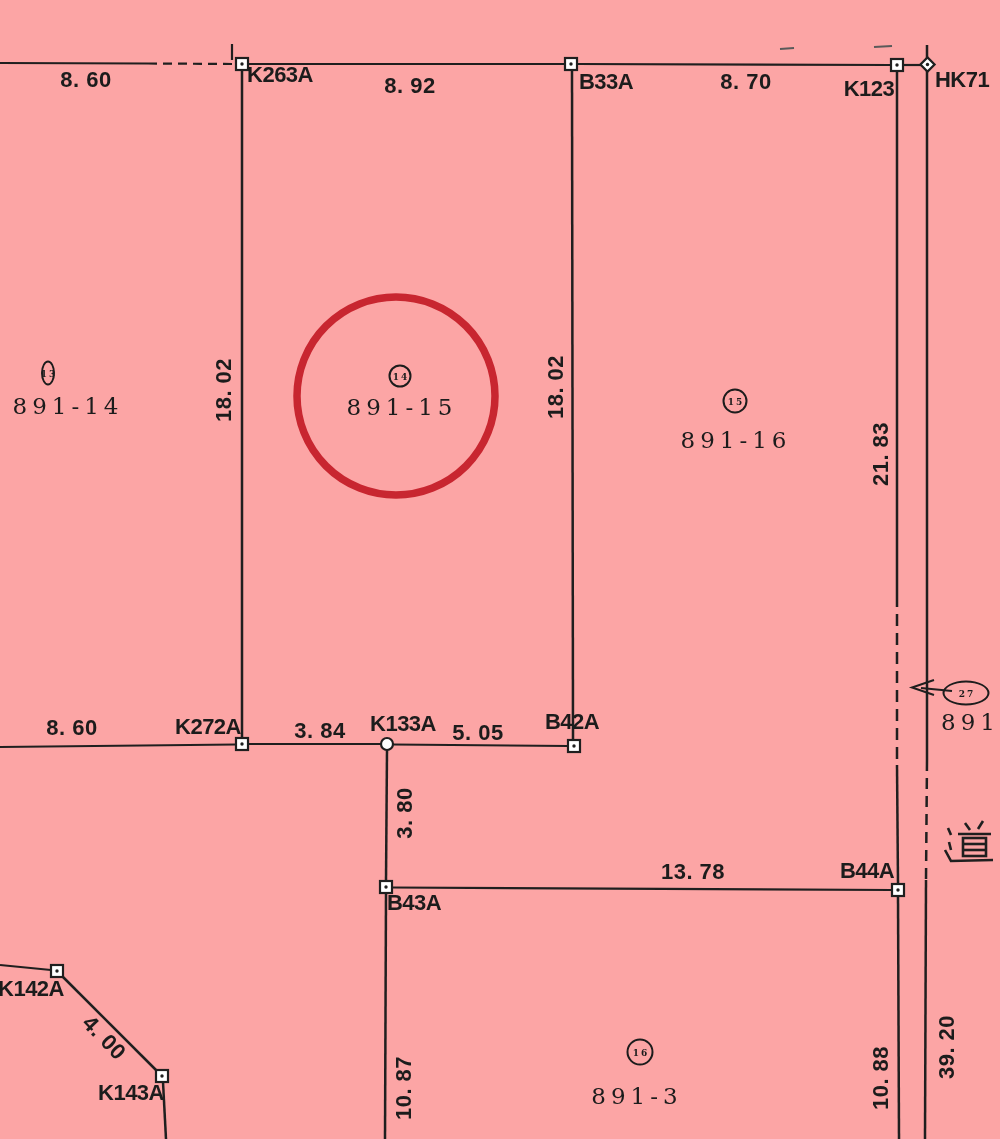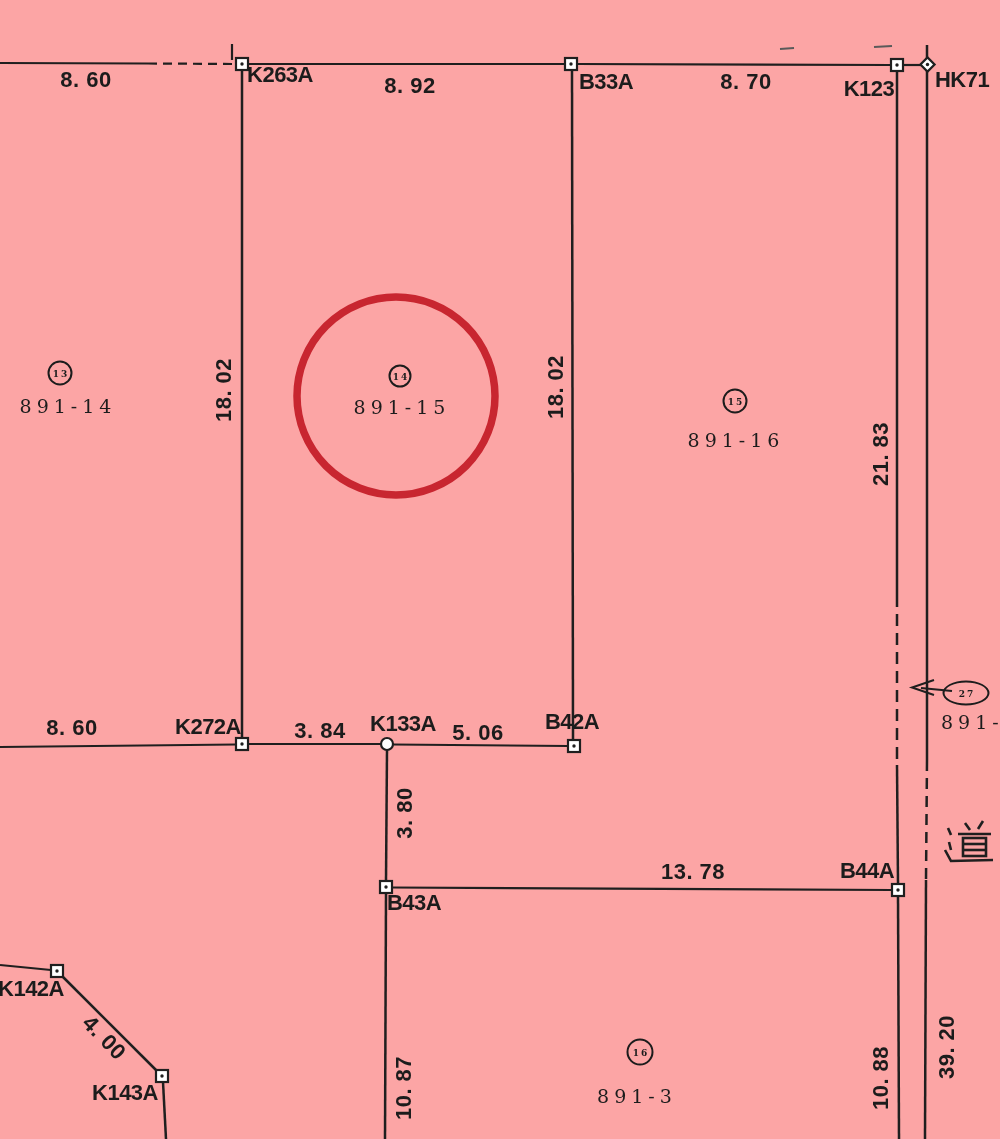--- a/index.html
+++ b/index.html
@@ -27,21 +27,21 @@
   .meas.v{transform:translate(-50%,-50%) rotate(-90deg);}
   .meas.d45{transform:translate(-50%,-50%) rotate(46deg);}
   .pt{
     font-family:"Liberation Sans",sans-serif;
     font-weight:bold;
     font-size:22px;
     letter-spacing:-0.5px;
   }
   .parcel{
     font-family:"DejaVu Serif",serif;
-    font-size:19px;
+    font-size:23px;
     font-weight:500;
     letter-spacing:5px;
   }
   .edge{transform:translate(0,-50%);}
   .num-circle{
     position:absolute;
     transform:translate(-50%,-50%);
     border:2px solid #1c1c1c;
     border-radius:50%;
     background:transparent;
@@ -149,21 +149,21 @@
   </svg>
 
   <div class="lbl meas" style="left:86px;top:80px">8. 60</div>
   <div class="lbl pt" style="left:280px;top:75px">K263A</div>
   <div class="lbl meas" style="left:410px;top:86px">8. 92</div>
   <div class="lbl pt" style="left:606px;top:82px">B33A</div>
   <div class="lbl meas" style="left:746px;top:82px">8. 70</div>
   <div class="lbl pt" style="left:869px;top:89px">K123</div>
   <div class="lbl pt" style="left:962px;top:80px">HK71</div>
 
-  <div class="num-circle" style="left:60px;top:373px;width:25px;height:25px">
+  <div class="num-circle" style="left:48px;top:373px;width:14px;height:25px">
     <span>13</span>
   </div>
   <div class="lbl parcel" style="left:68px;top:406px">891-14</div>
   <div class="lbl meas v" style="left:224px;top:390px">18. 02</div>
 
   <div class="num-circle" style="left:400px;top:376px;width:23px;height:23px">
     <span>14</span>
   </div>
   <div class="lbl parcel" style="left:402px;top:407px">891-15</div>
   <div class="lbl meas v" style="left:556px;top:387px">18. 02</div>
@@ -176,33 +176,33 @@
 
   <div class="num-circle" style="left:966px;top:693px;width:47px;height:25px">
     <span>27</span>
   </div>
   <div class="lbl parcel edge" style="left:941px;top:722px">891-</div>
 
   <div class="lbl meas" style="left:72px;top:728px">8. 60</div>
   <div class="lbl pt" style="left:208px;top:727px">K272A</div>
   <div class="lbl meas" style="left:320px;top:731px">3. 84</div>
   <div class="lbl pt" style="left:403px;top:724px">K133A</div>
-  <div class="lbl meas" style="left:478px;top:733px">5. 06</div>
+  <div class="lbl meas" style="left:478px;top:733px">5. 05</div>
   <div class="lbl pt" style="left:572px;top:722px">B42A</div>
 
   <div class="lbl meas v" style="left:405px;top:813px">3. 80</div>
   <div class="lbl pt" style="left:414px;top:903px">B43A</div>
   <div class="lbl meas" style="left:693px;top:872px">13. 78</div>
   <div class="lbl pt" style="left:867px;top:871px">B44A</div>
 
   <span class="sr">道</span>
 
   <div class="lbl pt" style="left:31px;top:989px">K142A</div>
   <div class="lbl meas d45" style="left:104px;top:1038px">4. 00</div>
-  <div class="lbl pt" style="left:125px;top:1093px">K143A</div>
+  <div class="lbl pt" style="left:131px;top:1093px">K143A</div>
 
   <div class="num-circle" style="left:640px;top:1052px;width:27px;height:27px">
     <span>16</span>
   </div>
   <div class="lbl parcel" style="left:637px;top:1096px">891-3</div>
   <div class="lbl meas v" style="left:404px;top:1088px">10. 87</div>
   <div class="lbl meas v" style="left:881px;top:1078px">10. 88</div>
   <div class="lbl meas v" style="left:947px;top:1047px">39. 20</div>
 
 </div>

